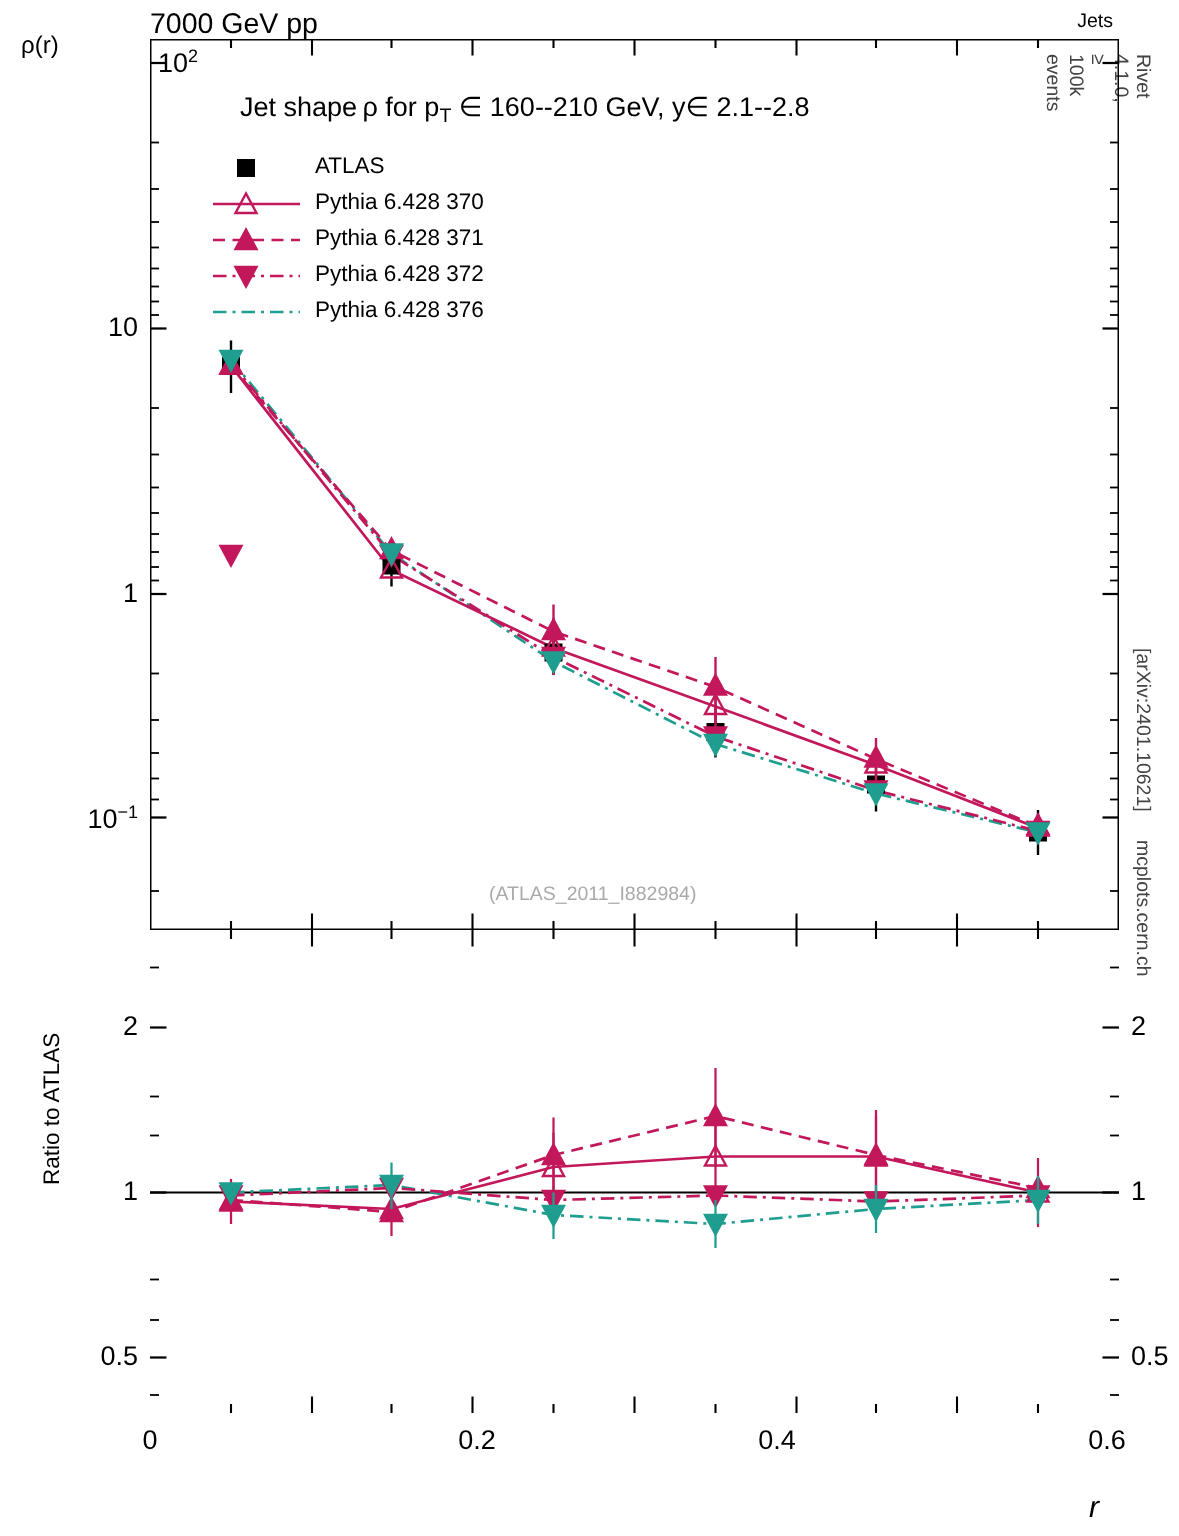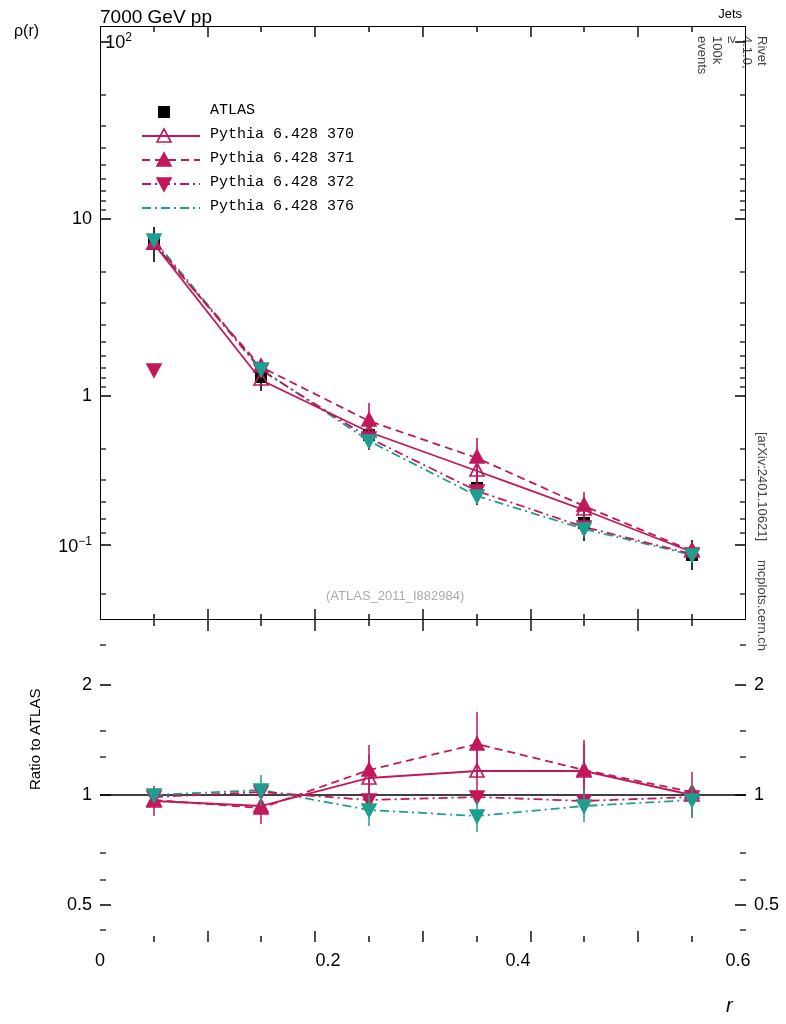--- a/index.html
+++ b/index.html
@@ -29,21 +29,21 @@
   #xlabel-ratio{position:absolute;left:726px;top:994px;font-size:20px;font-style:italic;}
   #ylabel-ratio{position:absolute;left:26px;top:790px;font-size:15px;transform-origin:0 0;transform:rotate(-90deg);}
 
   #plot-title{position:absolute;left:160px;top:60px;font-size:18px;}
   #watermark{position:absolute;left:326px;top:588px;font-size:13px;color:#aaa;}
 
   
   #legend{position:absolute;left:140px;top:100px;font-size:15px;}
   .leg-row{position:relative;height:24px;}
   .leg-sym{position:absolute;left:0;top:0;width:62px;height:24px;}
-  .leg-txt{position:absolute;left:70px;top:2px;white-space:nowrap;font-family:Liberation Mono, monospace;}
+  .leg-txt{position:absolute;left:70px;top:2px;white-space:nowrap;}
 
   svg{position:absolute;left:0;top:0;overflow:visible;}
 </style>
 </head>
 <body>
 
 <div id="root">
 
   <div class="txt" id="hdr-left">7000 GeV pp</div>
   <div class="txt" id="hdr-right">Jets</div>
@@ -348,27 +348,30 @@
   <div class="ylab" style="left:18px;top:534px;width:74px;">10<sup style="font-size:12px;">−1</sup></div>
 
   <div class="ylab" style="left:30px;top:674px;width:62px;">2</div>
   <div class="ylab" style="left:30px;top:784px;width:62px;">1</div>
   <div class="ylab" style="left:30px;top:894px;width:62px;">0.5</div>
   <div class="ylab" style="left:754px;top:674px;width:40px;text-align:left;">2</div>
   <div class="ylab" style="left:754px;top:784px;width:40px;text-align:left;">1</div>
   <div class="ylab" style="left:754px;top:894px;width:40px;text-align:left;">0.5</div>
 
   <div class="xlab" style="left:84px;top:950px;width:32px;">0</div>
-  <div class="xlab" style="left:312px;top:950px;width:32px;">0.2</div>
+  <div class="xlab" style="left:302px;top:950px;width:32px;">0.2</div>
   <div class="xlab" style="left:502px;top:950px;width:32px;">0.4</div>
   <div class="xlab" style="left:722px;top:950px;width:32px;">0.6</div>
 
   <div id="xlabel-ratio">r</div>
   <div id="ylabel-ratio">Ratio to ATLAS</div>
 
+  <div id="plot-title">
+    Jet shape ρ for p<sub style="font-size:13px;">T</sub> ∈ 160--210 GeV, y∈ 2.1--2.8
+  </div>
 
   <div id="watermark">(ATLAS_2011_I882984)</div>
 
   <div id="legend">
 
     <div class="leg-row">
       <span class="leg-sym">
         <svg width="62" height="24">
             <rect x="18" y="6" width="12" height="12" fill="#000"></rect>
           </svg>

